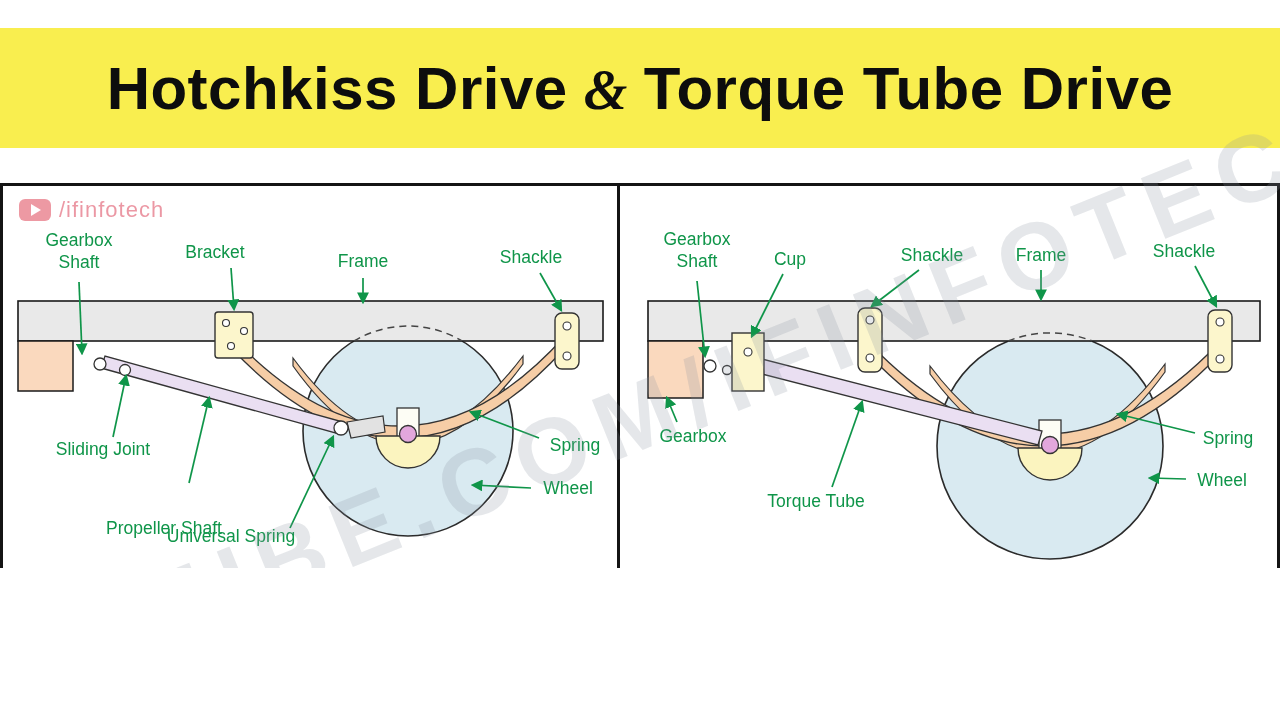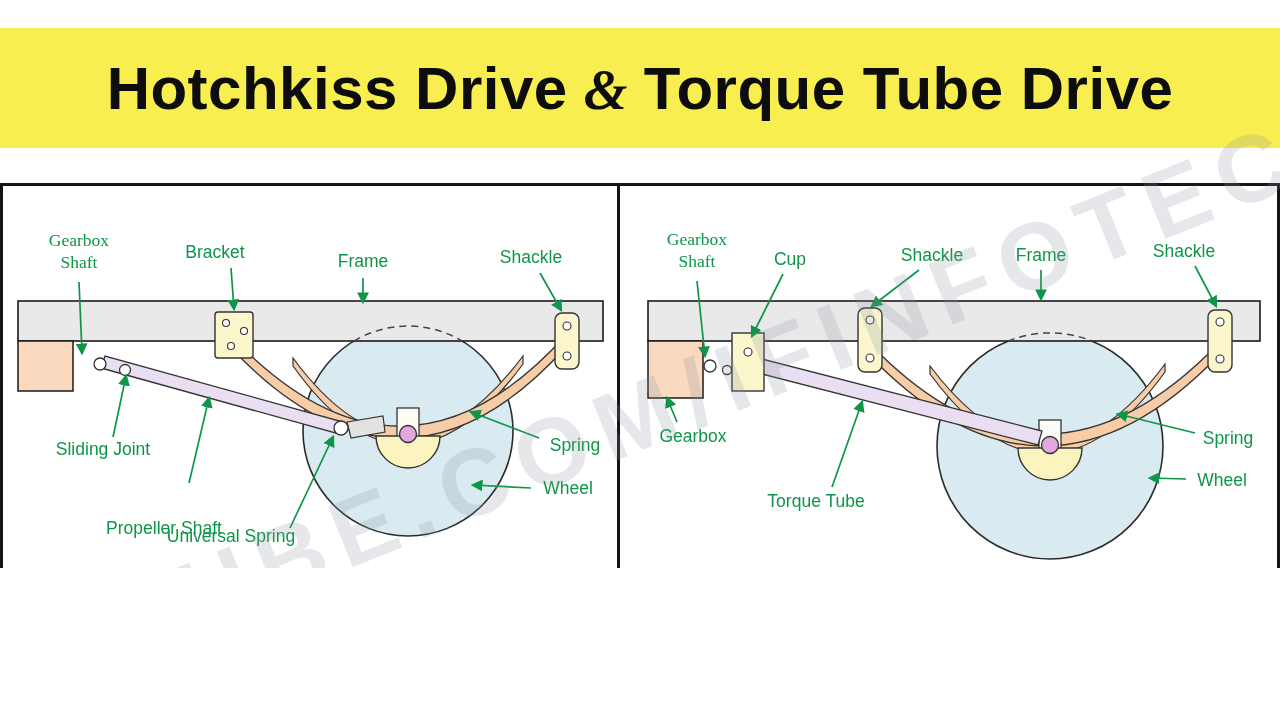--- a/index.html
+++ b/index.html
@@ -19,21 +19,21 @@
            border:3px solid #141414;box-sizing:border-box;background:#ffffff;}
   .divider{position:absolute;left:614px;top:0;width:3px;height:100%;background:#141414;}
   .panel{position:absolute;top:0;height:531px;}
   .panel.left{left:0;width:614px;}
   .panel.right{left:617px;width:660px;}
   .panel svg.art{position:absolute;left:0;top:0;}
 
   
   .lbl{position:absolute;transform:translate(-50%,-50%);color:#0F9549;font-size:17.5px;
        line-height:1.25;text-align:center;white-space:nowrap;z-index:4;}
-  .lbl.wrap{white-space:normal;width:94px;font-family:Liberation Serif, serif;}
+  .lbl.wrap{white-space:normal;width:94px;}
   .panel-title{position:absolute;transform:translate(-50%,-50%);color:#1878BE;font-size:37px;
        font-weight:bold;white-space:nowrap;z-index:4;}
 
   
   .yt-mark{position:absolute;left:16px;top:194px;display:flex;align-items:center;gap:8px;
            opacity:0.62;z-index:6;}
   .yt-icon{width:32px;height:22px;background:#E35B6B;border-radius:6px;position:relative;
            display:inline-block;}
   .yt-tri{position:absolute;left:12px;top:5px;width:0;height:0;border-left:10px solid #ffffff;
           border-top:6px solid transparent;border-bottom:6px solid transparent;}
@@ -190,20 +190,26 @@
       <div class="lbl" style="left:421px;top:70px;">Frame</div>
       <div class="lbl" style="left:564px;top:66px;">Shackle</div>
       <div class="lbl" style="left:73px;top:251px;">Gearbox</div>
       <div class="lbl" style="left:196px;top:316px;text-align:center;">Torque Tube</div>
       <div class="lbl" style="left:608px;top:253px;">Spring</div>
       <div class="lbl" style="left:602px;top:295px;">Wheel</div>
 
       <div class="panel-title" style="left:330px;top:447px;">Torque Tube Drive</div>
     </div>
 
+    <div class="yt-mark" style="left:16px;top:11px;">
+      <span class="yt-icon">
+        <span class="yt-tri"></span>
+      </span>
+      <span class="yt-handle">/ifinfotech</span>
+    </div>
 
     <div class="footer">
       <span class="icon-box">
         <svg width="28" height="28" viewBox="0 0 24 24">
           <path fill="#5FB2E8" d="M22 5.9c-.7.3-1.5.6-2.3.7.8-.5 1.5-1.3 1.8-2.2-.8.5-1.6.8-2.6 1a4 4 0 0 0-6.9 3.7A11.5 11.5 0 0 1 3.6 4.8a4 4 0 0 0 1.3 5.4c-.7 0-1.3-.2-1.9-.5 0 1.9 1.4 3.6 3.3 4-.6.2-1.2.2-1.8.1.5 1.6 2 2.8 3.8 2.8A8.1 8.1 0 0 1 2 18.3a11.4 11.4 0 0 0 6.3 1.9c7.5 0 11.7-6.3 11.7-11.7v-.5c.8-.6 1.5-1.3 2-2.1z"></path>
         </svg>
       </span>
       <span class="handle">/shubhamkola</span>
       <span class="ig-icon">
         <span class="ig-frame"></span>

